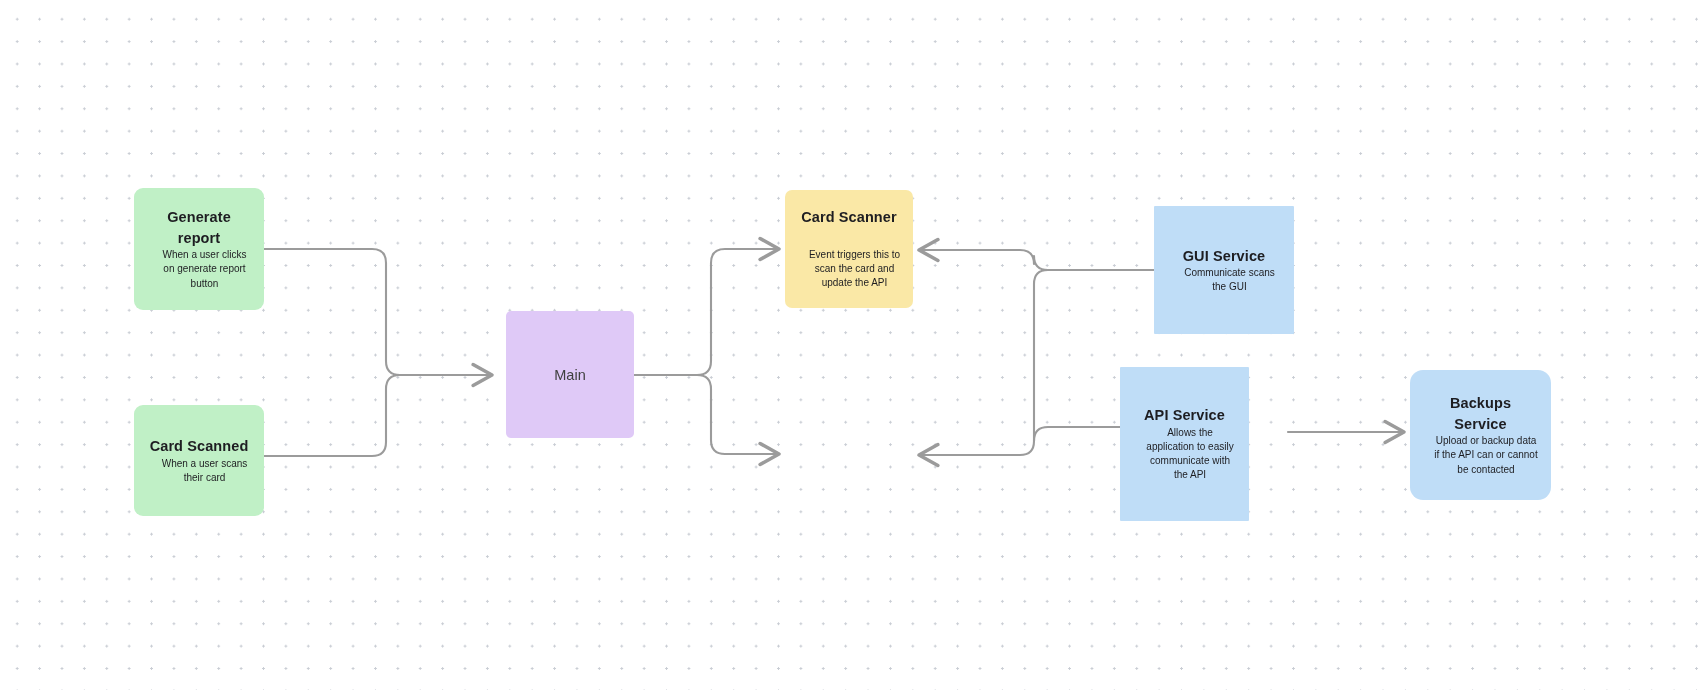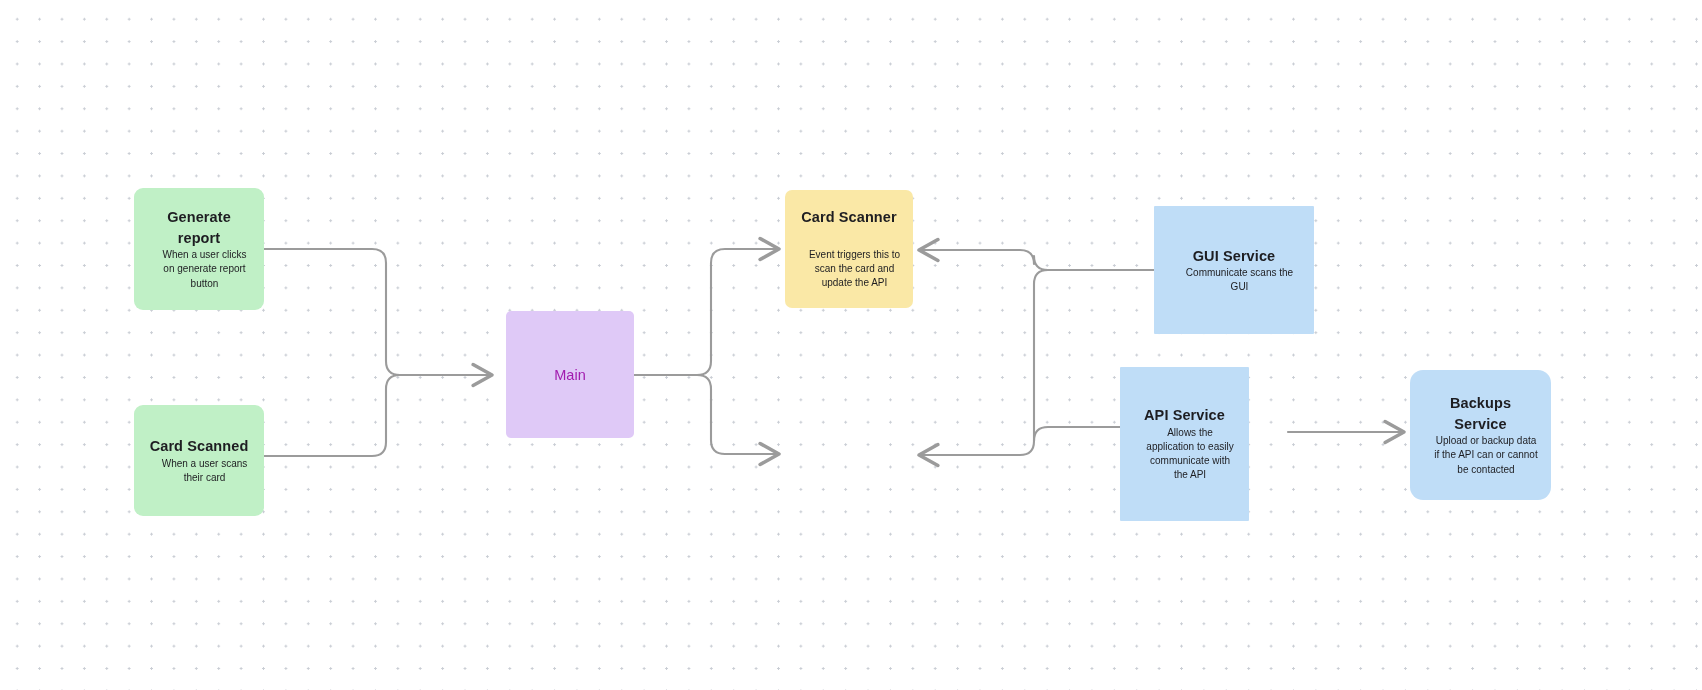--- a/index.html
+++ b/index.html
@@ -44,21 +44,21 @@
     margin-left:11px;
   }
   .node.gap .body{margin-top:20px;}
 
   .green{background:#c0f0c6;border-radius:9px;}
   .yellow{background:#fae8a6;border-radius:7px;}
   .blue-sharp{background:#bfddf7;border-radius:1px;}
   .blue-round{background:#bfddf7;border-radius:13px;}
   .purple{background:#dfc9f7;border-radius:5px;}
 
-  .plain-label{font-size:14.5px;color:#a21caf;font-weight:400;}
+  .plain-label{font-size:14.5px;color:#404040;font-weight:400;}
 </style>
 </head>
 <body>
 
 <div id="canvas">
 
   <svg id="edges" viewBox="0 0 1702 690">
     <defs>
       <marker id="arrEnd" viewBox="0 0 12 12" refX="10.5" refY="6" markerWidth="12" markerHeight="12" orient="auto-start-reverse">
         <path d="M1.5,1 L10.5,6 L1.5,11" fill="none" stroke="#9b9b9b" stroke-width="1.7" stroke-linecap="round" stroke-linejoin="round"></path>
@@ -97,21 +97,21 @@
   <div class="node purple" style="left:506px;top:311px;width:128px;height:127px;">
     <div class="plain-label">Main</div>
   </div>
 
   <div class="node yellow gap" style="left:785px;top:190px;width:128px;height:118px;">
     <div class="title">Card Scanner</div>
     <div class="body">Event triggers this to scan the card and update the API</div>
   </div>
 
 
-  <div class="node blue-sharp" style="left:1154px;top:206px;width:160px;height:128px;">
+  <div class="node blue-sharp" style="left:1154px;top:206px;width:140px;height:128px;">
     <div class="title">GUI Service</div>
     <div class="body">Communicate scans the GUI</div>
   </div>
 
   <div class="node blue-sharp" style="left:1120px;top:367px;width:129px;height:154px;">
     <div class="title">API Service</div>
     <div class="body">Allows the application to easily communicate with the API</div>
   </div>
 
   <div class="node blue-round" style="left:1410px;top:370px;width:141px;height:130px;">

